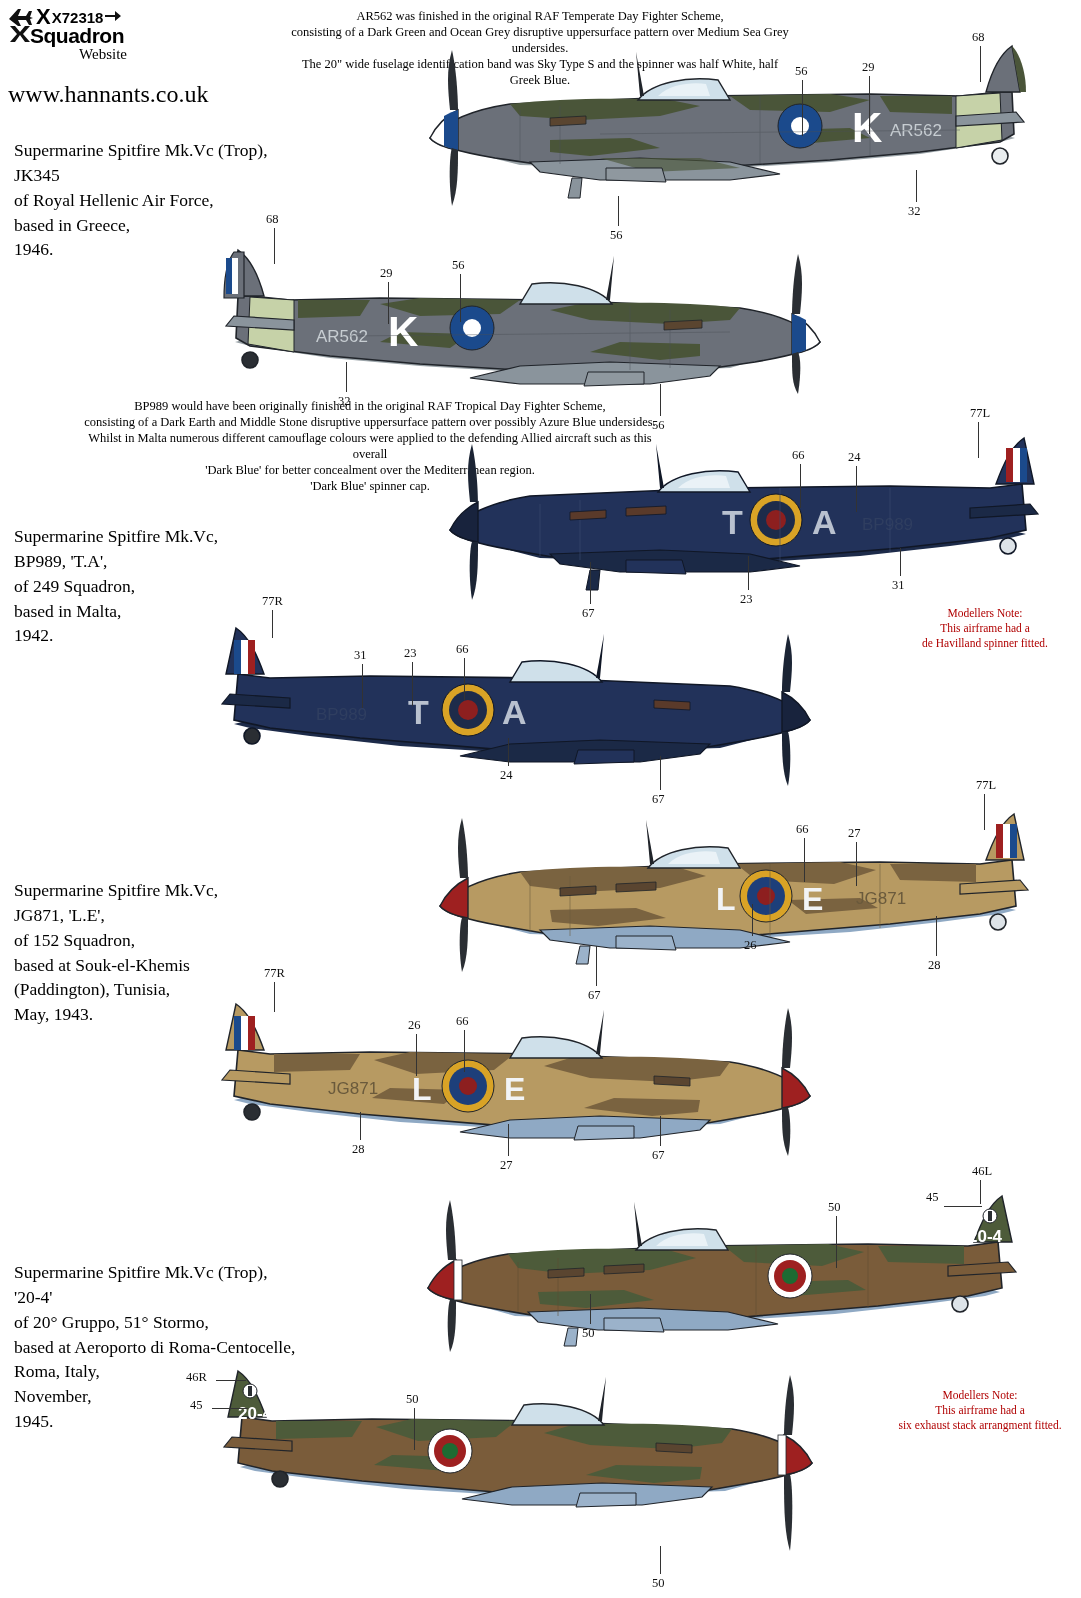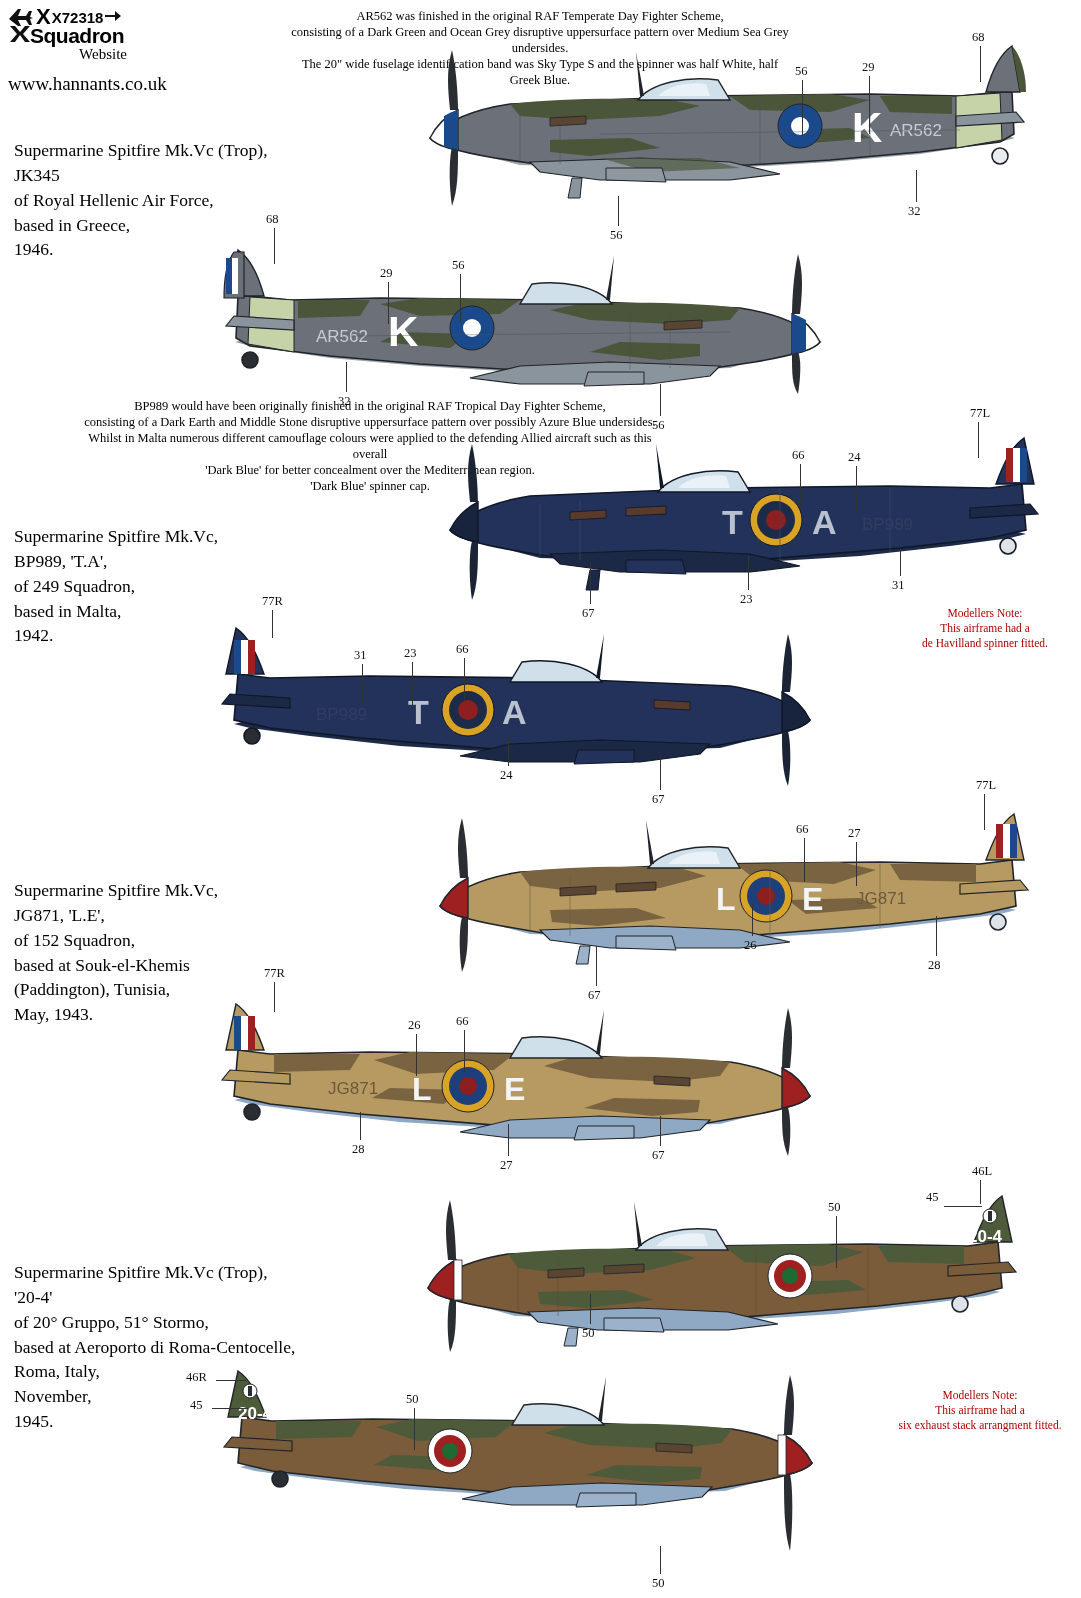--- a/index.html
+++ b/index.html
@@ -29,21 +29,21 @@
   .logo-brand{
     font-family:"Liberation Sans", sans-serif;
     font-size:21px;font-weight:bold;letter-spacing:-0.5px;margin-left:-2px;
   }
   .logo-web{
     font-family:"Liberation Serif", serif;
     font-size:15px;text-align:center;width:190px;margin-top:-2px;
   }
   .logo-url{
     font-family:"Liberation Serif", serif;
-    font-size:19px;width:200px;margin-top:10px;
+    font-size:24px;width:200px;margin-top:18px;
   }
 
   
   .note{
     position:absolute;
     text-align:center;
     font-size:12.5px;
     line-height:1.28;
     font-family:"Liberation Serif", serif;
   }

